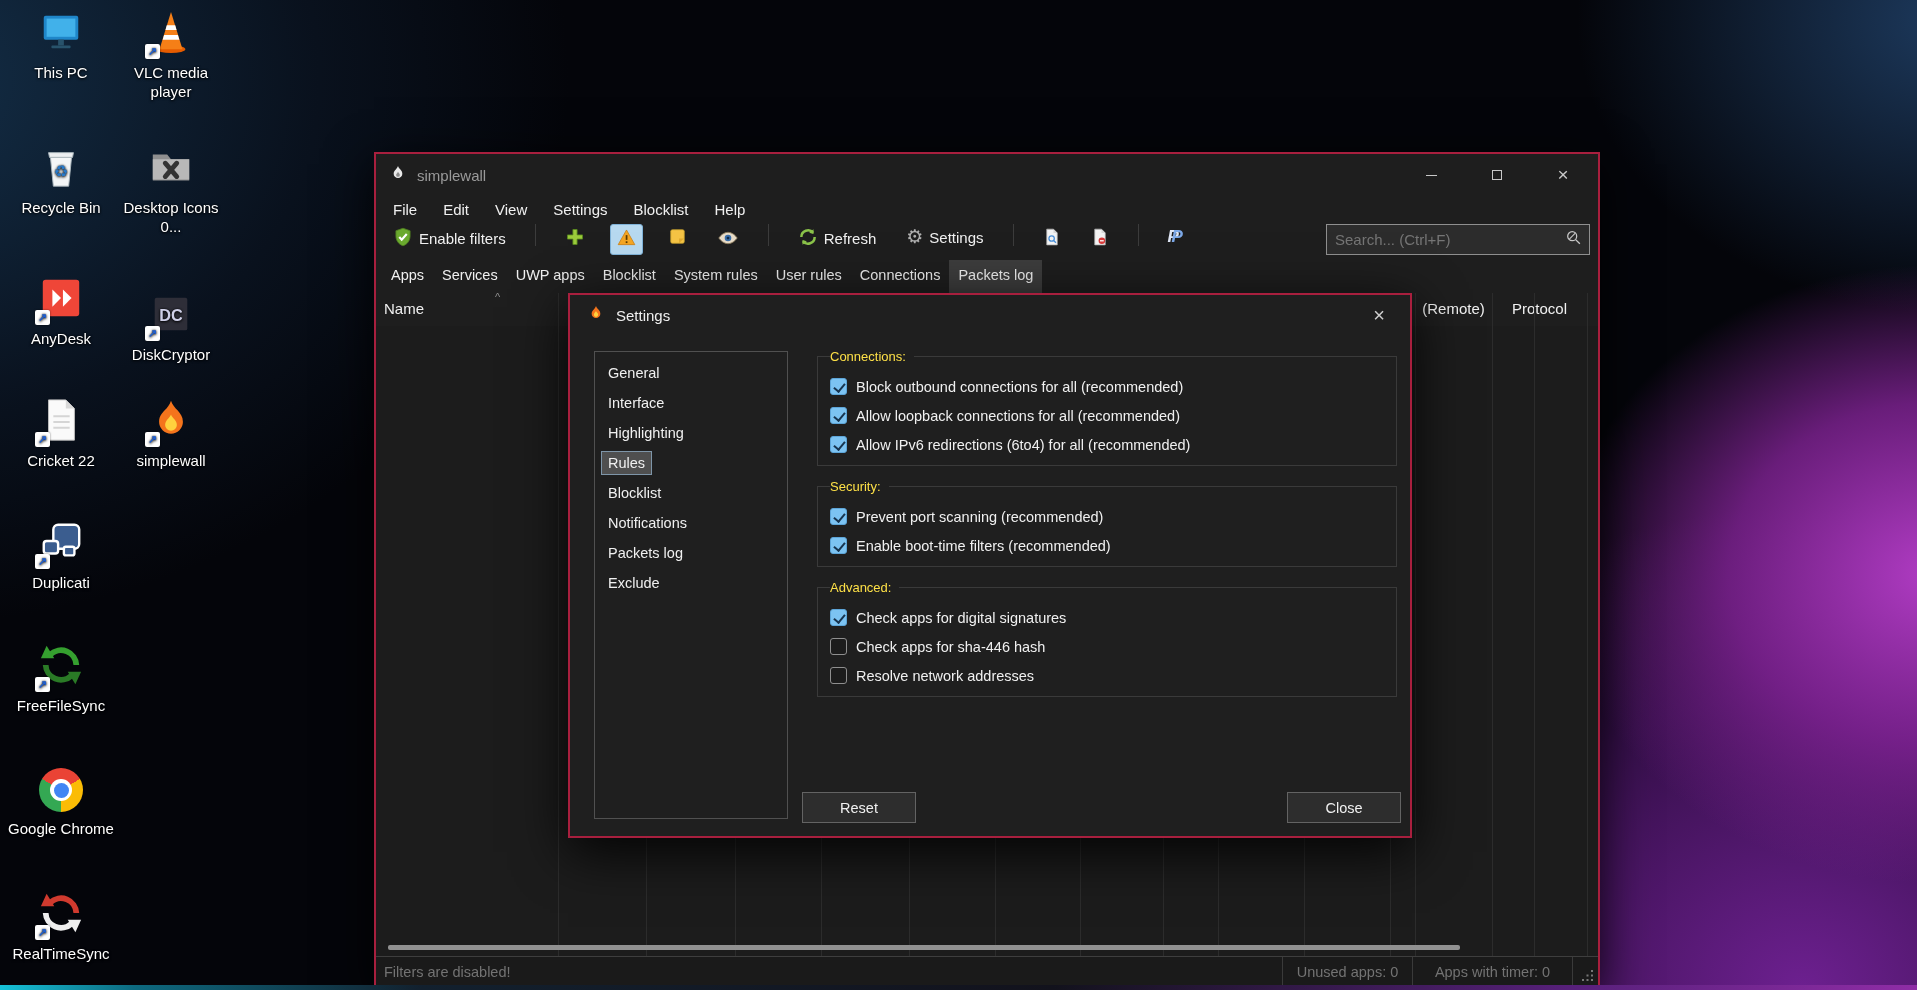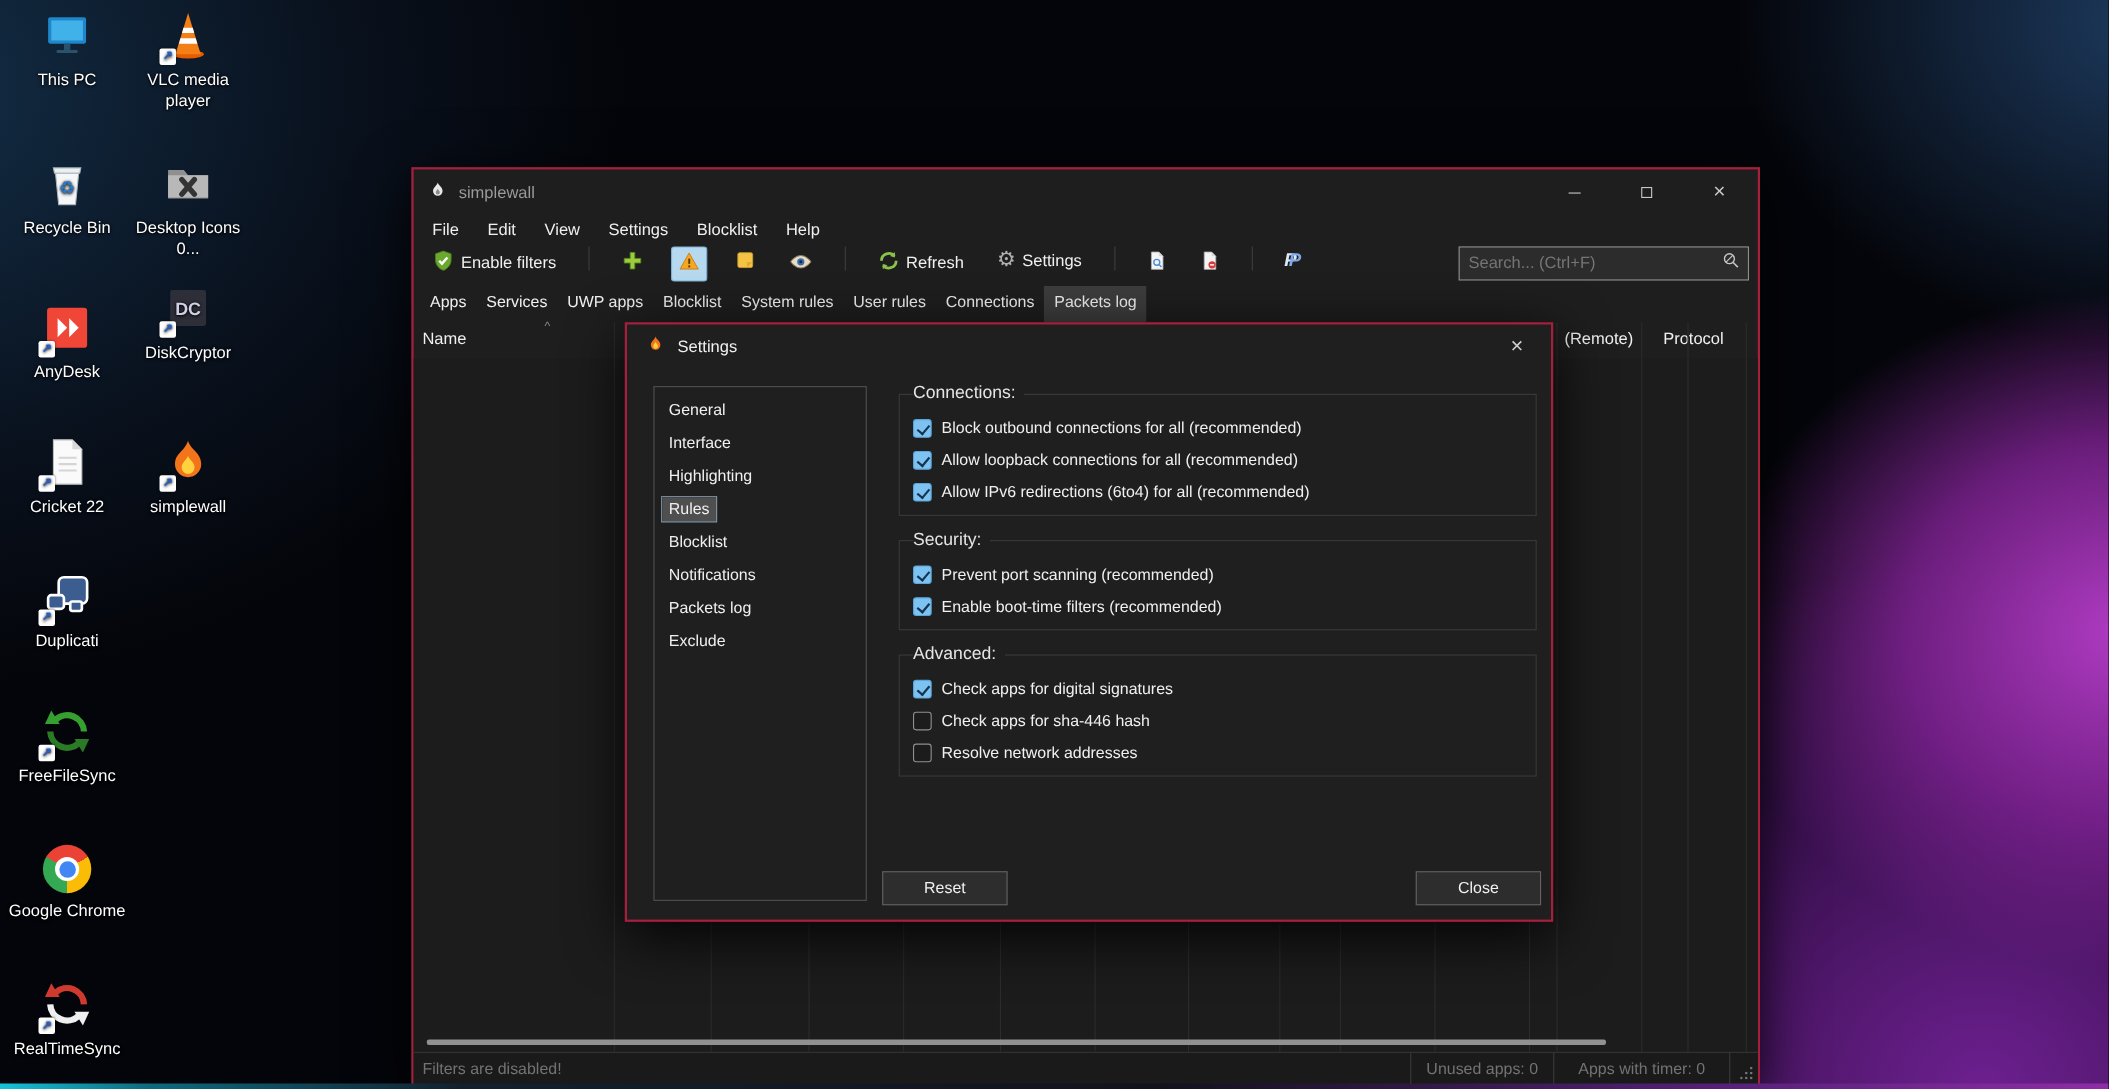--- a/index.html
+++ b/index.html
@@ -86,21 +86,21 @@
     border:2px solid #a81f3e;box-shadow:0 14px 50px rgba(0,0,0,.9);z-index:10;color:#f0f0f0}
   .dlg-titlebar{height:40px;display:flex;align-items:center;padding:0 18px}
   .dlg-title{margin-left:12px;font-size:15px}
   .dlg-close{margin-left:auto;color:#cfcfcf;font-size:20px;width:26px;text-align:center}
   .dlg-nav{position:absolute;left:24px;top:56px;width:194px;height:468px;border:1px solid #505050;padding-top:6px}
   .nav-item{height:30px;line-height:24px;padding:3px 0 3px 7px;font-size:14.5px}
   .nav-item span{padding:3px 6px}
   .nav-item.sel span{background:#4f4f4f;box-shadow:0 0 0 1px #7e95a8}
   .dlg-panel{position:absolute;left:247px;top:54px;width:580px}
   fieldset{border:1px solid #3a3a3a;padding:8px 12px 6px 12px;margin-bottom:13px}
-  legend{font-size:16px;padding:0 8px 0 0;color:#e5e5e5}
+  legend{font-size:13px;padding:0 8px 0 0;color:#fde047}
   .cbrow{display:flex;align-items:center;height:29px;font-size:14.5px}
   .cb{width:17px;height:17px;border-radius:3px;margin-right:9px;position:relative;flex:0 0 auto}
   .cb.on{background:#7cc3f2;border:1px solid #5da5d8}
   .cb.on::after{content:"";position:absolute;left:5px;top:2px;width:5px;height:9px;
     border-right:2px solid #17344f;border-bottom:2px solid #17344f;transform:rotate(40deg)}
   .cb.off{background:#1c1c1c;border:1px solid #8f8f8f}
   .dlgbtn{position:absolute;width:114px;height:31px;background:#2d2d2d;border:1px solid #636363;
     color:#f0f0f0;font-size:14.5px;font-family:"Liberation Sans",sans-serif}
   .btn-reset{left:232px;top:497px}
   .btn-close{left:717px;top:497px}
@@ -172,21 +172,21 @@
             <rect x="5" y="5" width="38" height="38" rx="3" fill="#ef4638"></rect>
             <path d="M15 15l9 9-9 9z" fill="#fff"></path>
             <path d="M26 15l9 9-9 9z" fill="#fff"></path>
           </svg>
     </span>
         <span class="badge">↗</span>
       </div>
     <div>AnyDesk</div>
   </div>
 
-  <div class="dicon" style="left:118px;top:258px">
+  <div class="dicon" style="left:118px;top:292px">
     <div class="ibox">
         <span>
       <svg viewBox="0 0 48 48" width="46" height="46">
             <rect x="7" y="7" width="34" height="34" rx="2" fill="#2e2e38"></rect>
             <text x="24" y="31" font-size="17" font-weight="bold" fill="#cfd0e8" text-anchor="middle">DC</text>
           </svg>
     </span>
         <span class="badge">↗</span>
       </div>
     <div>DiskCryptor</div>

